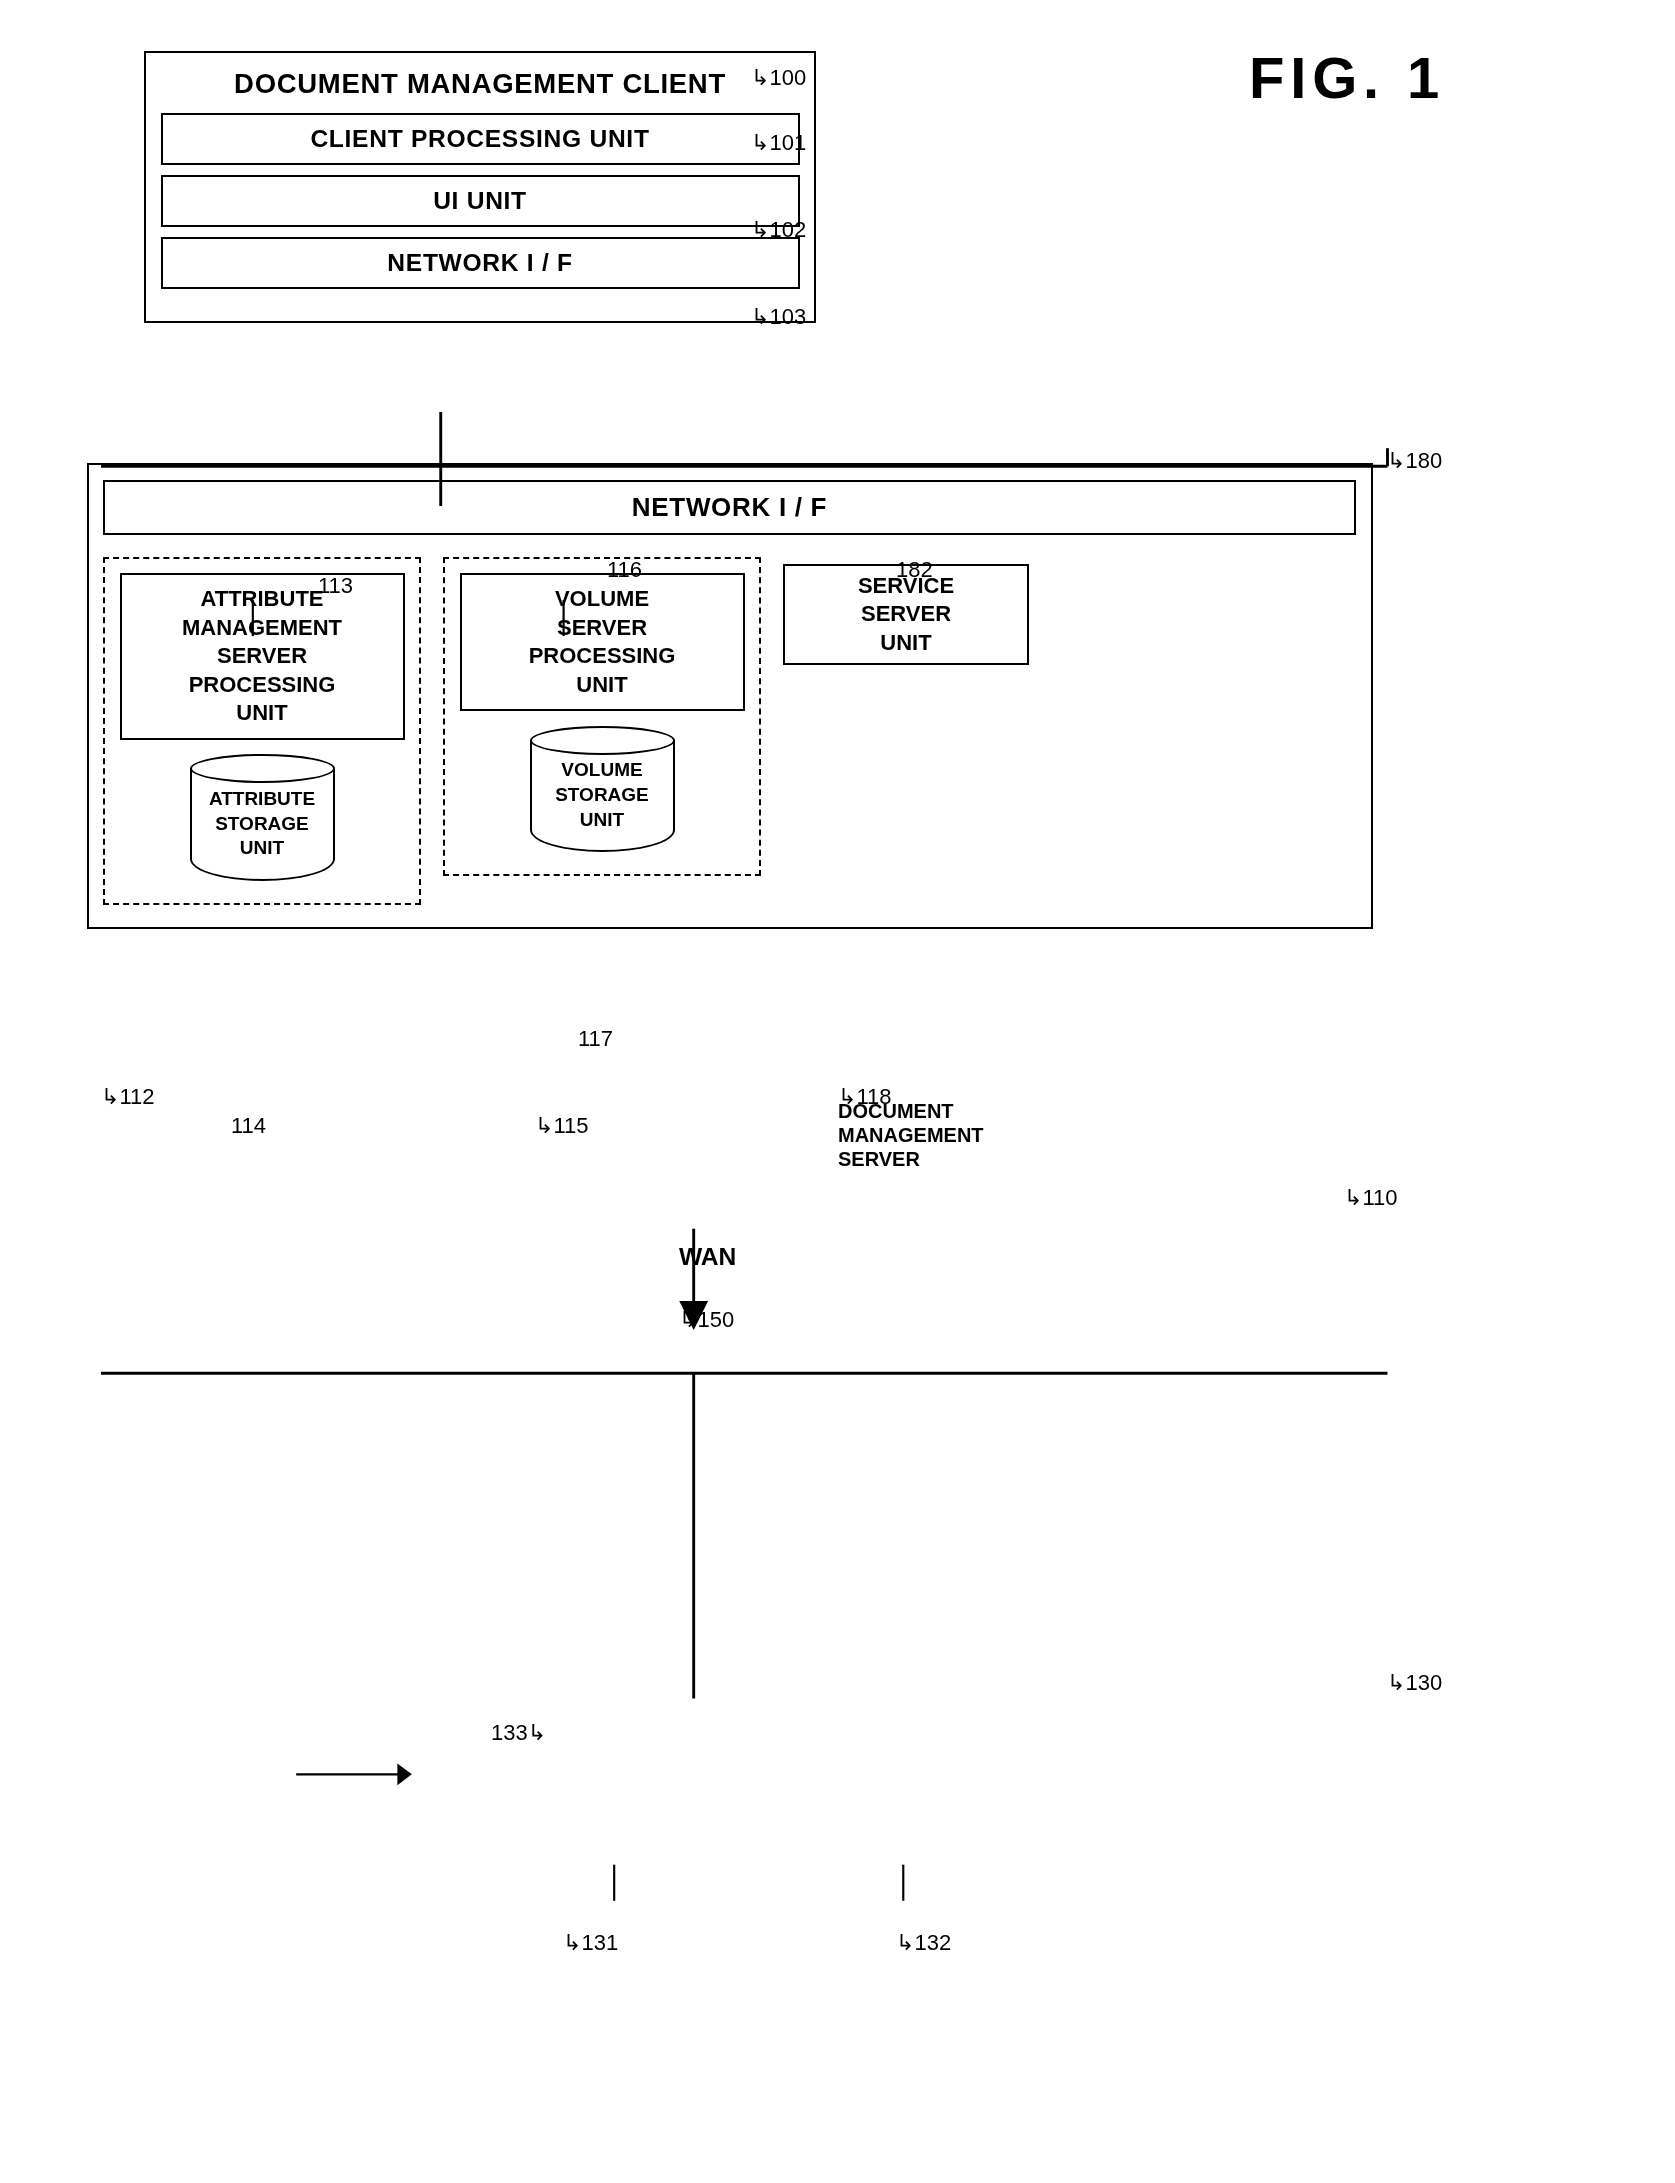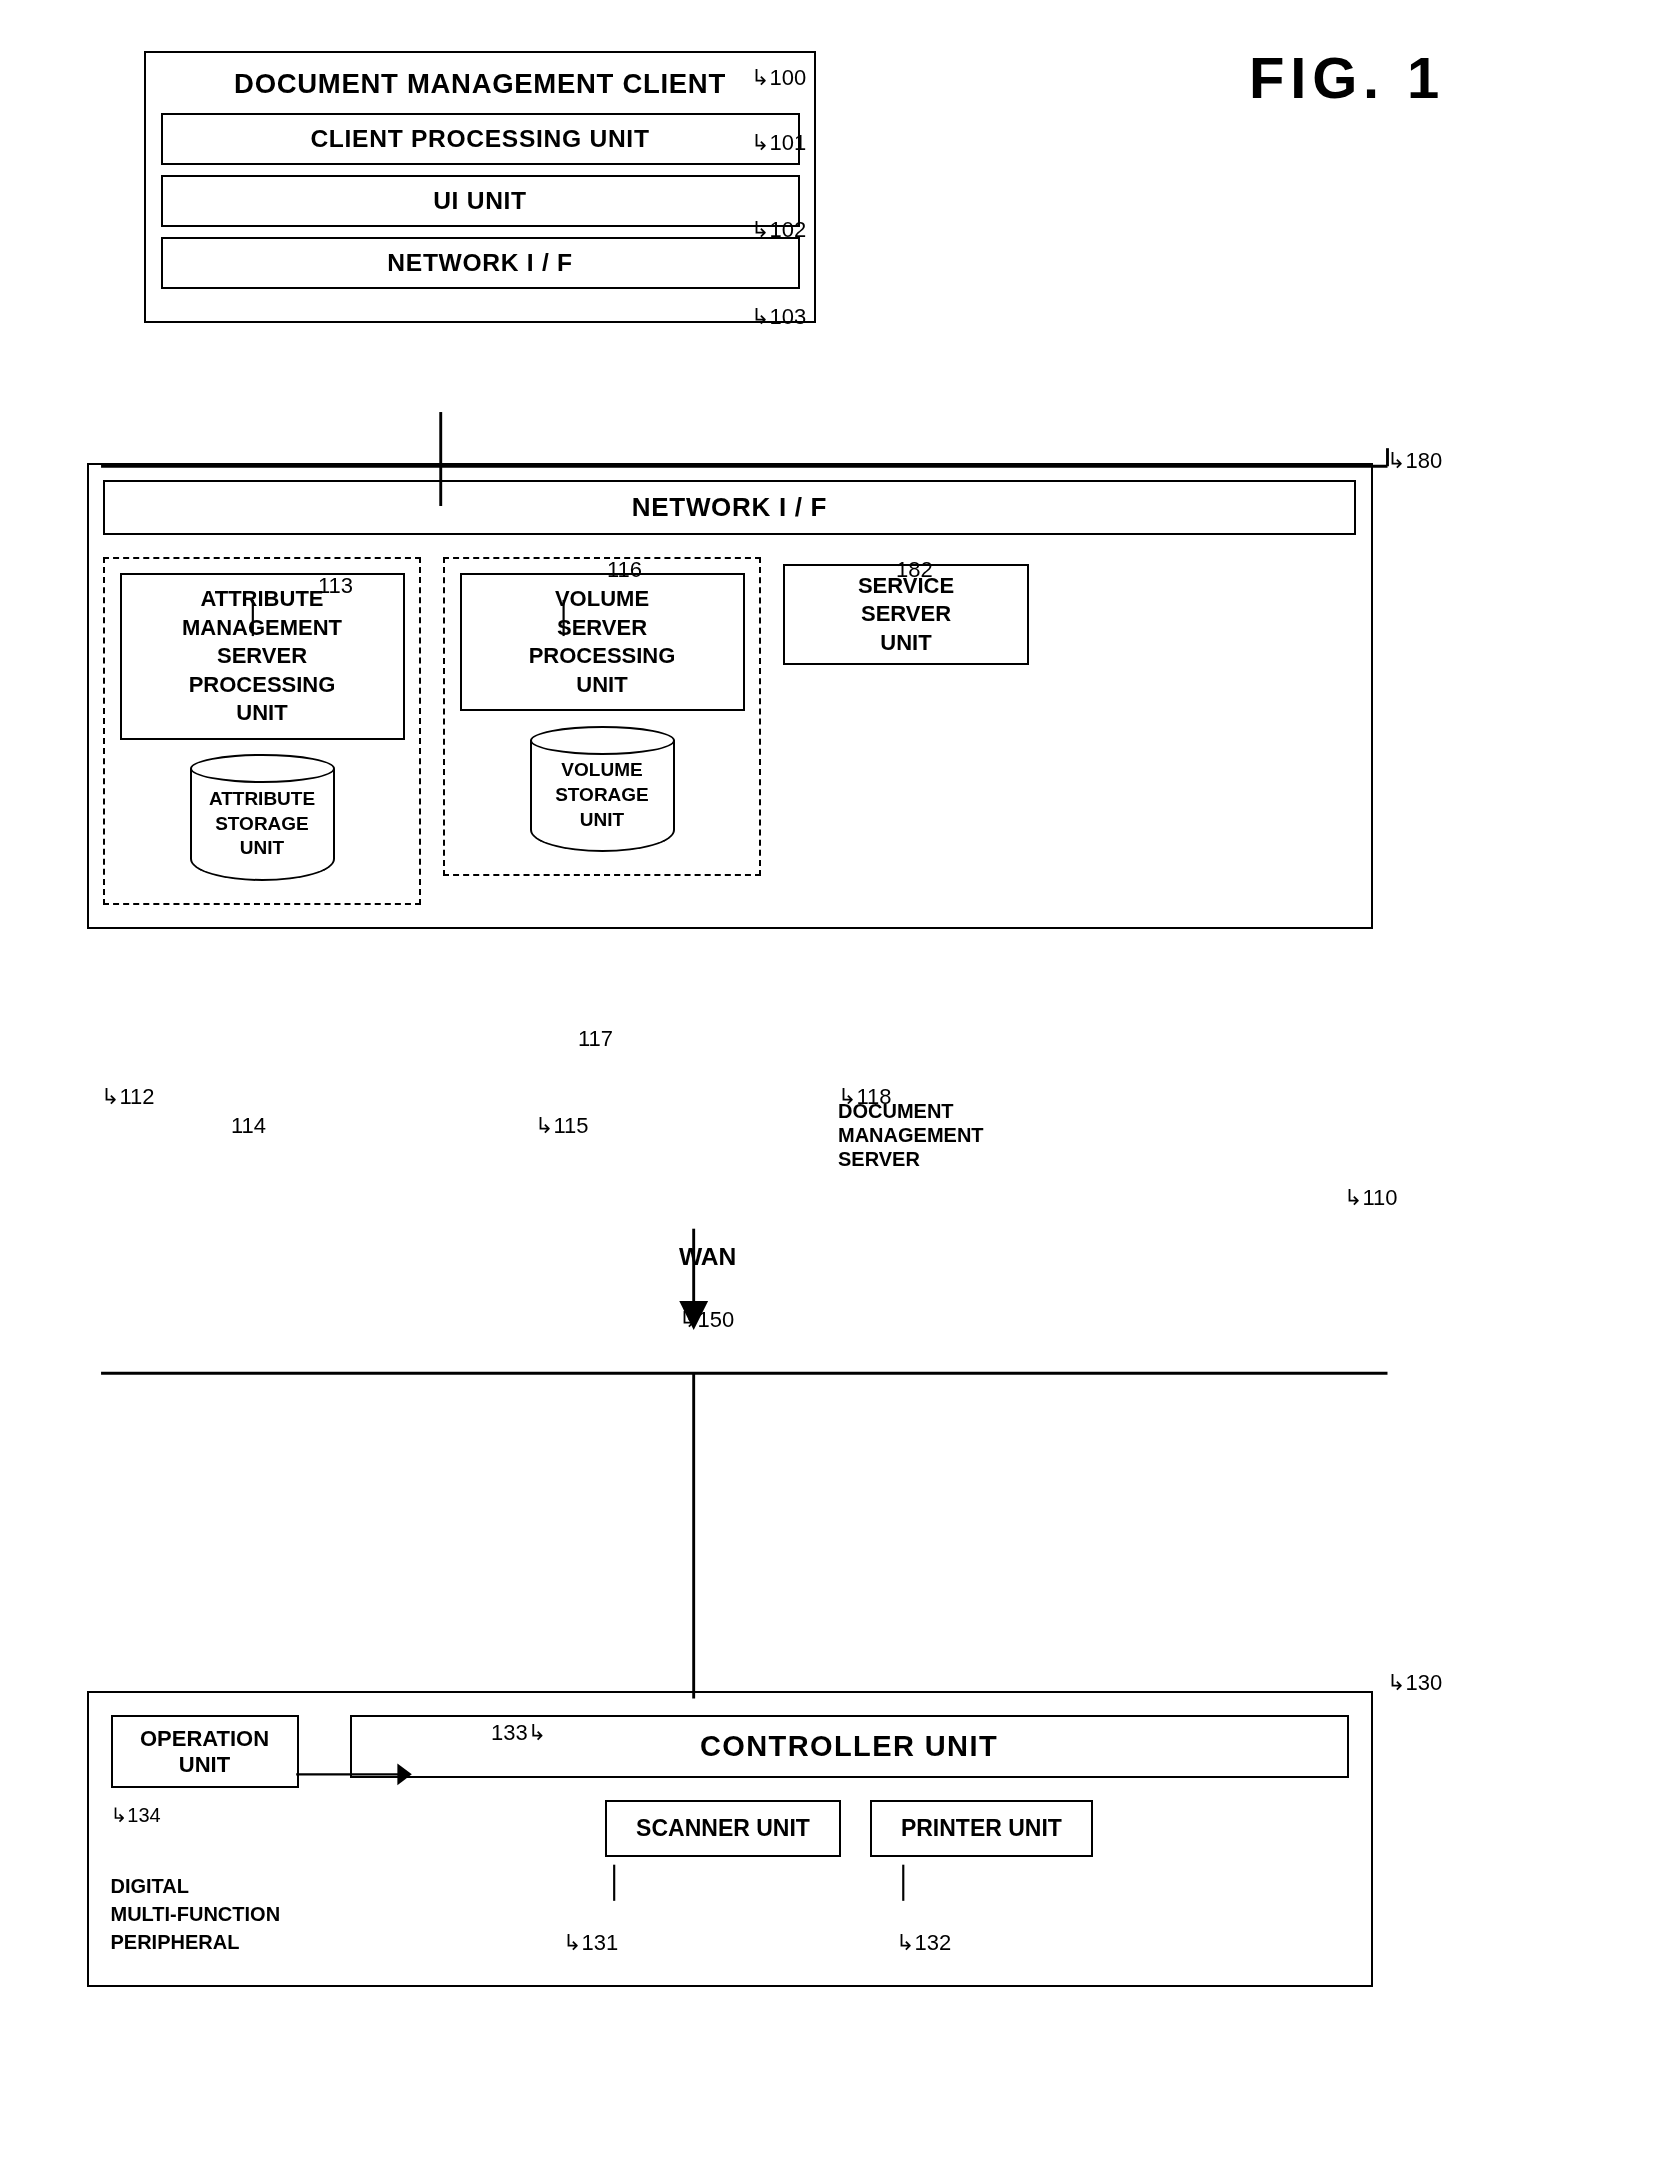--- a/index.html
+++ b/index.html
@@ -346,45 +346,20 @@
   <div class="ref-num" style="top: 1055px; left: 766px;">↳118</div>
 
   <div class="sub-label" style="top: 1070px; left: 766px; font-size: 20px;">
     DOCUMENT<br>MANAGEMENT<br>SERVER
   </div>
   <div class="ref-num" style="top: 1156px; left: 1272px;">↳110</div>
 
   <div class="label-text label-bold" style="top: 1214px; left: 607px; font-size: 24.6px;">WAN</div>
   <div class="ref-num" style="top: 1250px; left: 607px; margin-top: 28px;">↳150</div>
 
-  <div class="dmfp-outer">
-    <div class="dmfp-inner-row">
-
-      <div class="dmfp-left">
-        <div class="operation-unit-box">OPERATION UNIT</div>
-        <div class="ref-num" style="position: relative; top: 7.2px; font-size: 20px;">↳134</div>
-        <br>
-          <br>
-          <br>
-          <br>
-        <div style="font-size: 20px; font-weight: bold; line-height: 1.4;">
-          DIGITAL<br>MULTI-FUNCTION<br>PERIPHERAL
-        </div>
-      </div>
-
-      <div class="dmfp-right">
-        <div class="controller-unit-box">CONTROLLER UNIT</div>
-        <div class="scanner-printer-row">
-          <div class="scanner-unit-box">SCANNER UNIT</div>
-          <div class="printer-unit-box">PRINTER UNIT</div>
-        </div>
-      </div>
-
-    </div>
-  </div>
 
   <div class="ref-num" style="top: 1641px; left: 1315px;">↳130</div>
   <div class="ref-num" style="top: 1691px; left: 419px;">133↳</div>
   <div class="ref-num" style="top: 1901px; left: 491px;">↳131</div>
   <div class="ref-num" style="top: 1901px; left: 824px;">↳132</div>
 
   <svg class="svg-overlay" viewBox="0 0 2100 2950">
 
     <line x1="510" y1="530" x2="510" y2="605" stroke="#000" stroke-width="4"></line>
 

